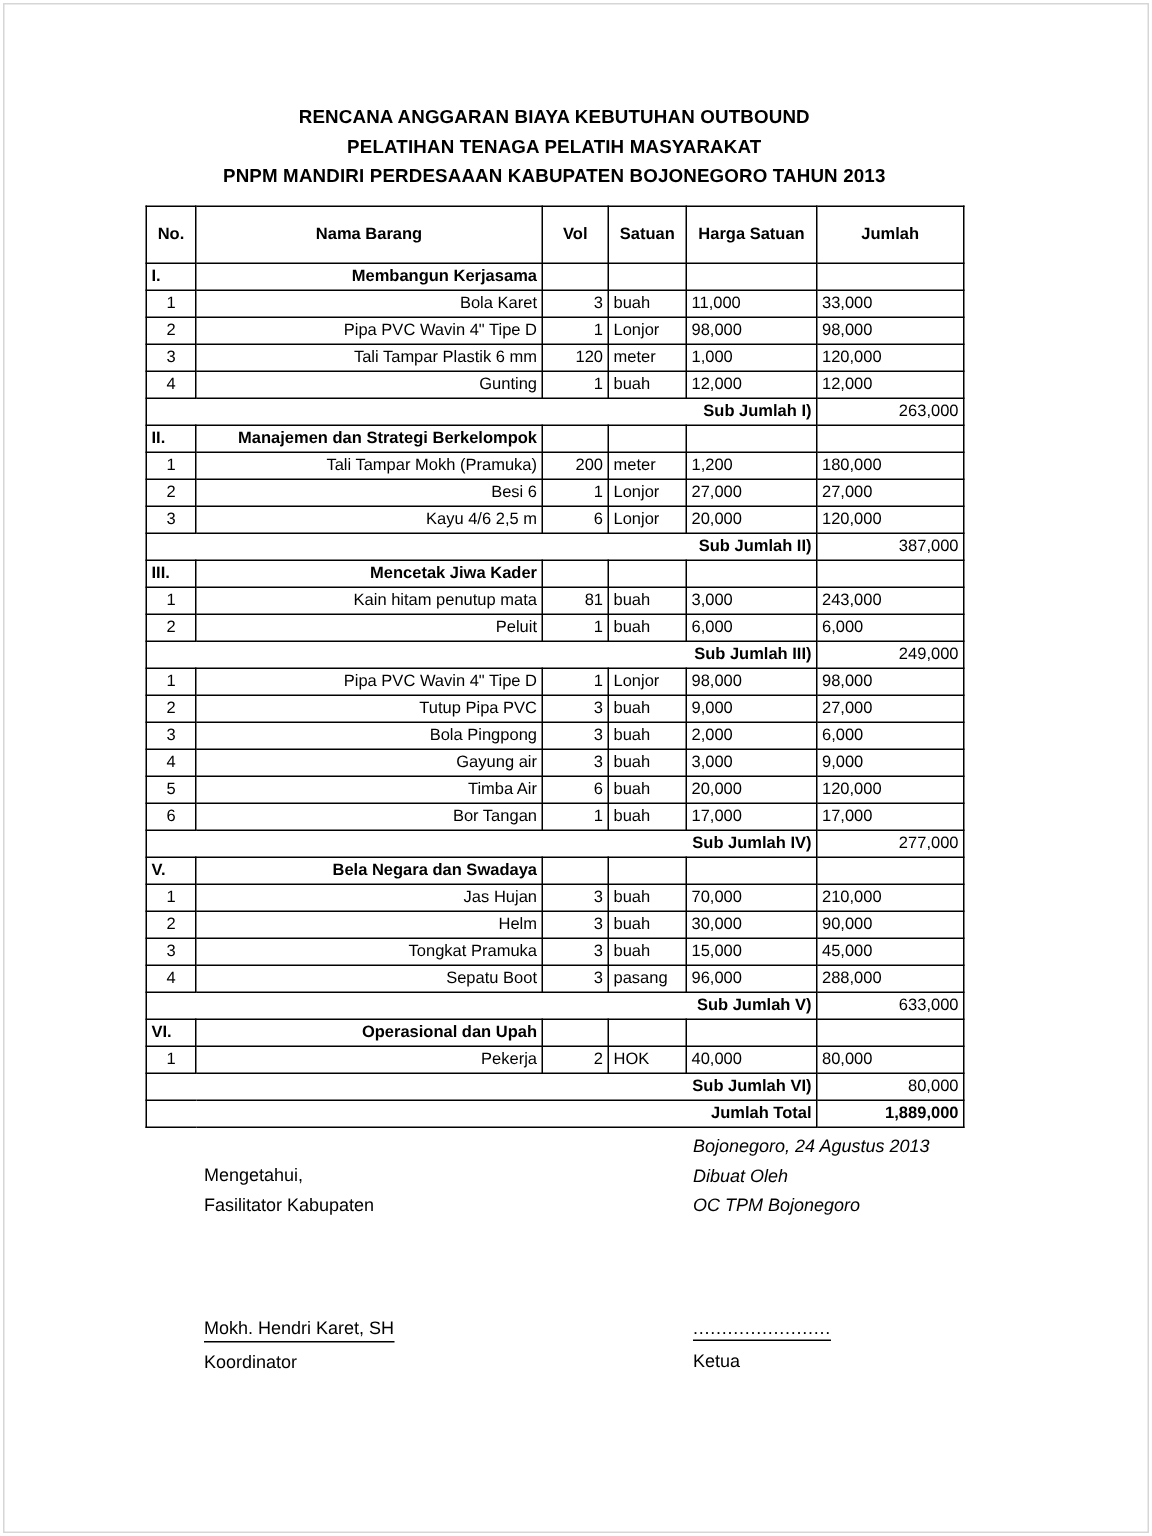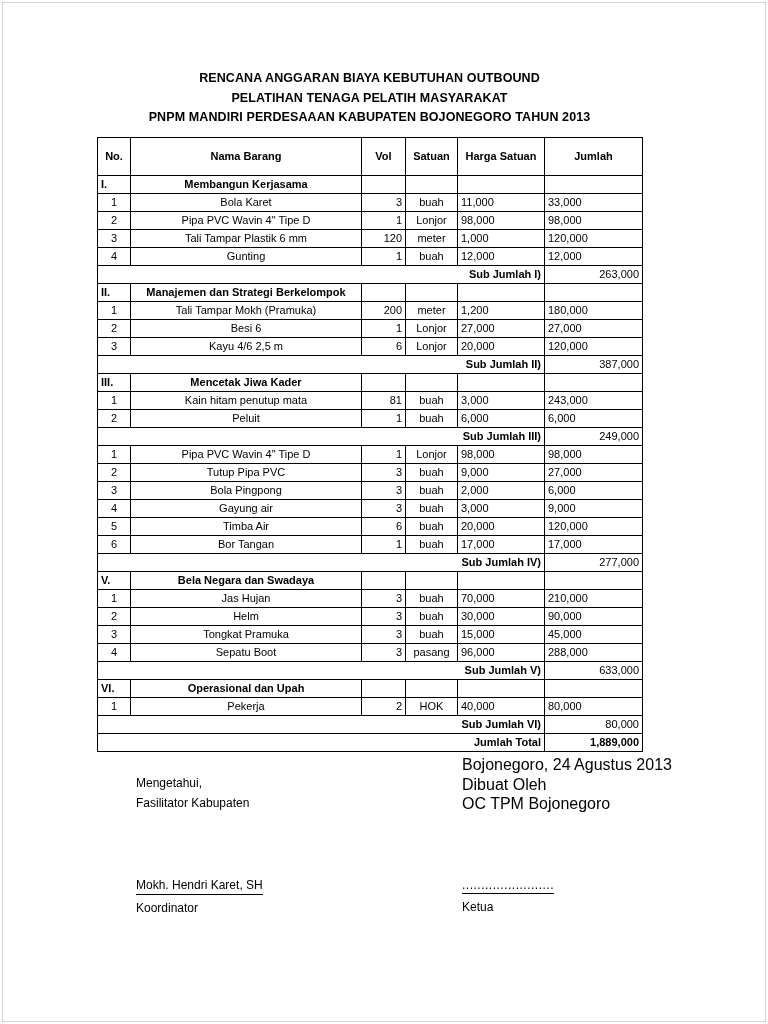--- a/index.html
+++ b/index.html
@@ -15,30 +15,30 @@
   table.rab{
     position:absolute;top:137px;left:97px;width:545px;
     border-collapse:collapse;table-layout:fixed;font-size:11px;border-radius:19px;
   }
   .rab th,.rab td{
     border:1px solid #000;padding:0 3px;height:17px;line-height:13px;
     overflow:hidden;white-space:nowrap;vertical-align:middle;
   }
   .rab th{height:37px;font-weight:700;text-align:center;font-size:11px;}
   .rab td.c-no{text-align:center;}
-  .rab td.c-name{text-align:center;}
+  .rab td.c-name{text-align:right;}
   .rab td.c-vol{text-align:right;}
-  .rab td.c-satuan{text-align:center;}
+  .rab td.c-satuan{}
   .rab td.c-harga,.rab td.c-jumlah{text-align:left;}
   .rab tr.section td.c-no{text-align:left;font-weight:700;}
   .rab tr.section td.c-name{font-weight:700;}
   .rab td.sub-label{text-align:right;font-weight:700;}
   .rab td.sub-value{text-align:right;}
   .rab tr.total td{font-weight:700;}
-  .footer-right{position:absolute;left:462px;top:755px;font-size:16px;line-height:19.5px;}
+  .footer-right{position:absolute;left:462px;top:755px;font-size:12px;line-height:19.5px;font-style:italic;}
   .footer-left{position:absolute;left:136px;top:774px;font-size:12px;line-height:19.5px;}
   .sig-left{position:absolute;left:136px;top:878px;font-size:12px;}
   .sig-right{position:absolute;left:462px;top:878px;font-size:12px;}
   .sig-name{display:inline-block;border-bottom:1px solid #000;padding-bottom:2px;}
   .sig-dots{display:inline-block;border-bottom:1px solid #000;padding-bottom:1px;letter-spacing:.5px;}
   .sig-role{margin-top:6px;}
 </style>
 </head>
 <body>
 

